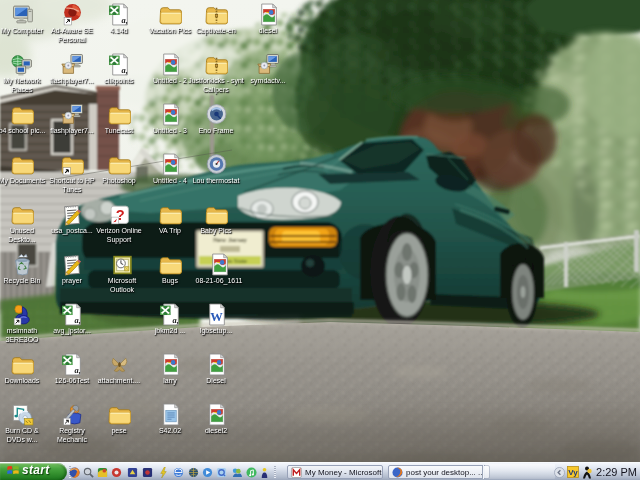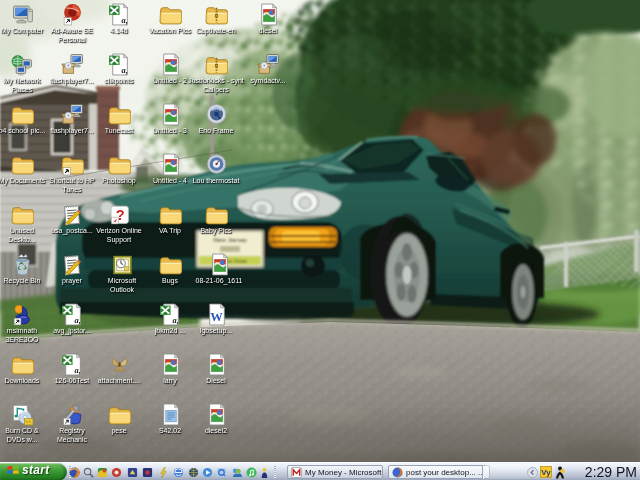--- a/index.html
+++ b/index.html
@@ -23,21 +23,21 @@
   box-shadow:-1px 0 0 #9aa4b8; }
 .ql { position:absolute; top:4px; opacity:0.95; }
 .tbtn { position:absolute; top:2px; height:14px; border-radius:2px;
   background:linear-gradient(#f3f5f9, #e3e8f1 45%, #d5dbe7 75%, #c8cfde);
   border:1px solid #98a2b8; display:flex; align-items:center; gap:3px; padding:0 3px;
   font-size:8px; color:#14141e; overflow:hidden; white-space:nowrap; }
 .tbtn2 { background:linear-gradient(#fafbfd, #edf0f6 50%, #dfe4ed); }
 #tray { position:absolute; right:1px; top:2px; height:14px; display:flex; align-items:center; gap:2px; }
 #emptyzone { position:absolute; left:485px; top:1px; width:70px; height:15px;
   background:linear-gradient(rgba(255,255,255,0.5), rgba(255,255,255,0.15)); border-radius:1px; }
-#clock { font-size:14px; color:#14141e; margin:0 2px 0 17px; }
+#clock { font-size:11px; color:#14141e; margin:0 2px 0 1px; }
 </style></head>
 <body>
 <div id="desk">
 <svg id="bg" width="640" height="480" viewBox="0 0 640 480">
 <defs>
 <filter id="b1" x="-20%" y="-20%" width="140%" height="140%">
           <feGaussianBlur stdDeviation="1"></feGaussianBlur>
         </filter>
 <filter id="b2" x="-20%" y="-20%" width="140%" height="140%">
           <feGaussianBlur stdDeviation="2"></feGaussianBlur>

